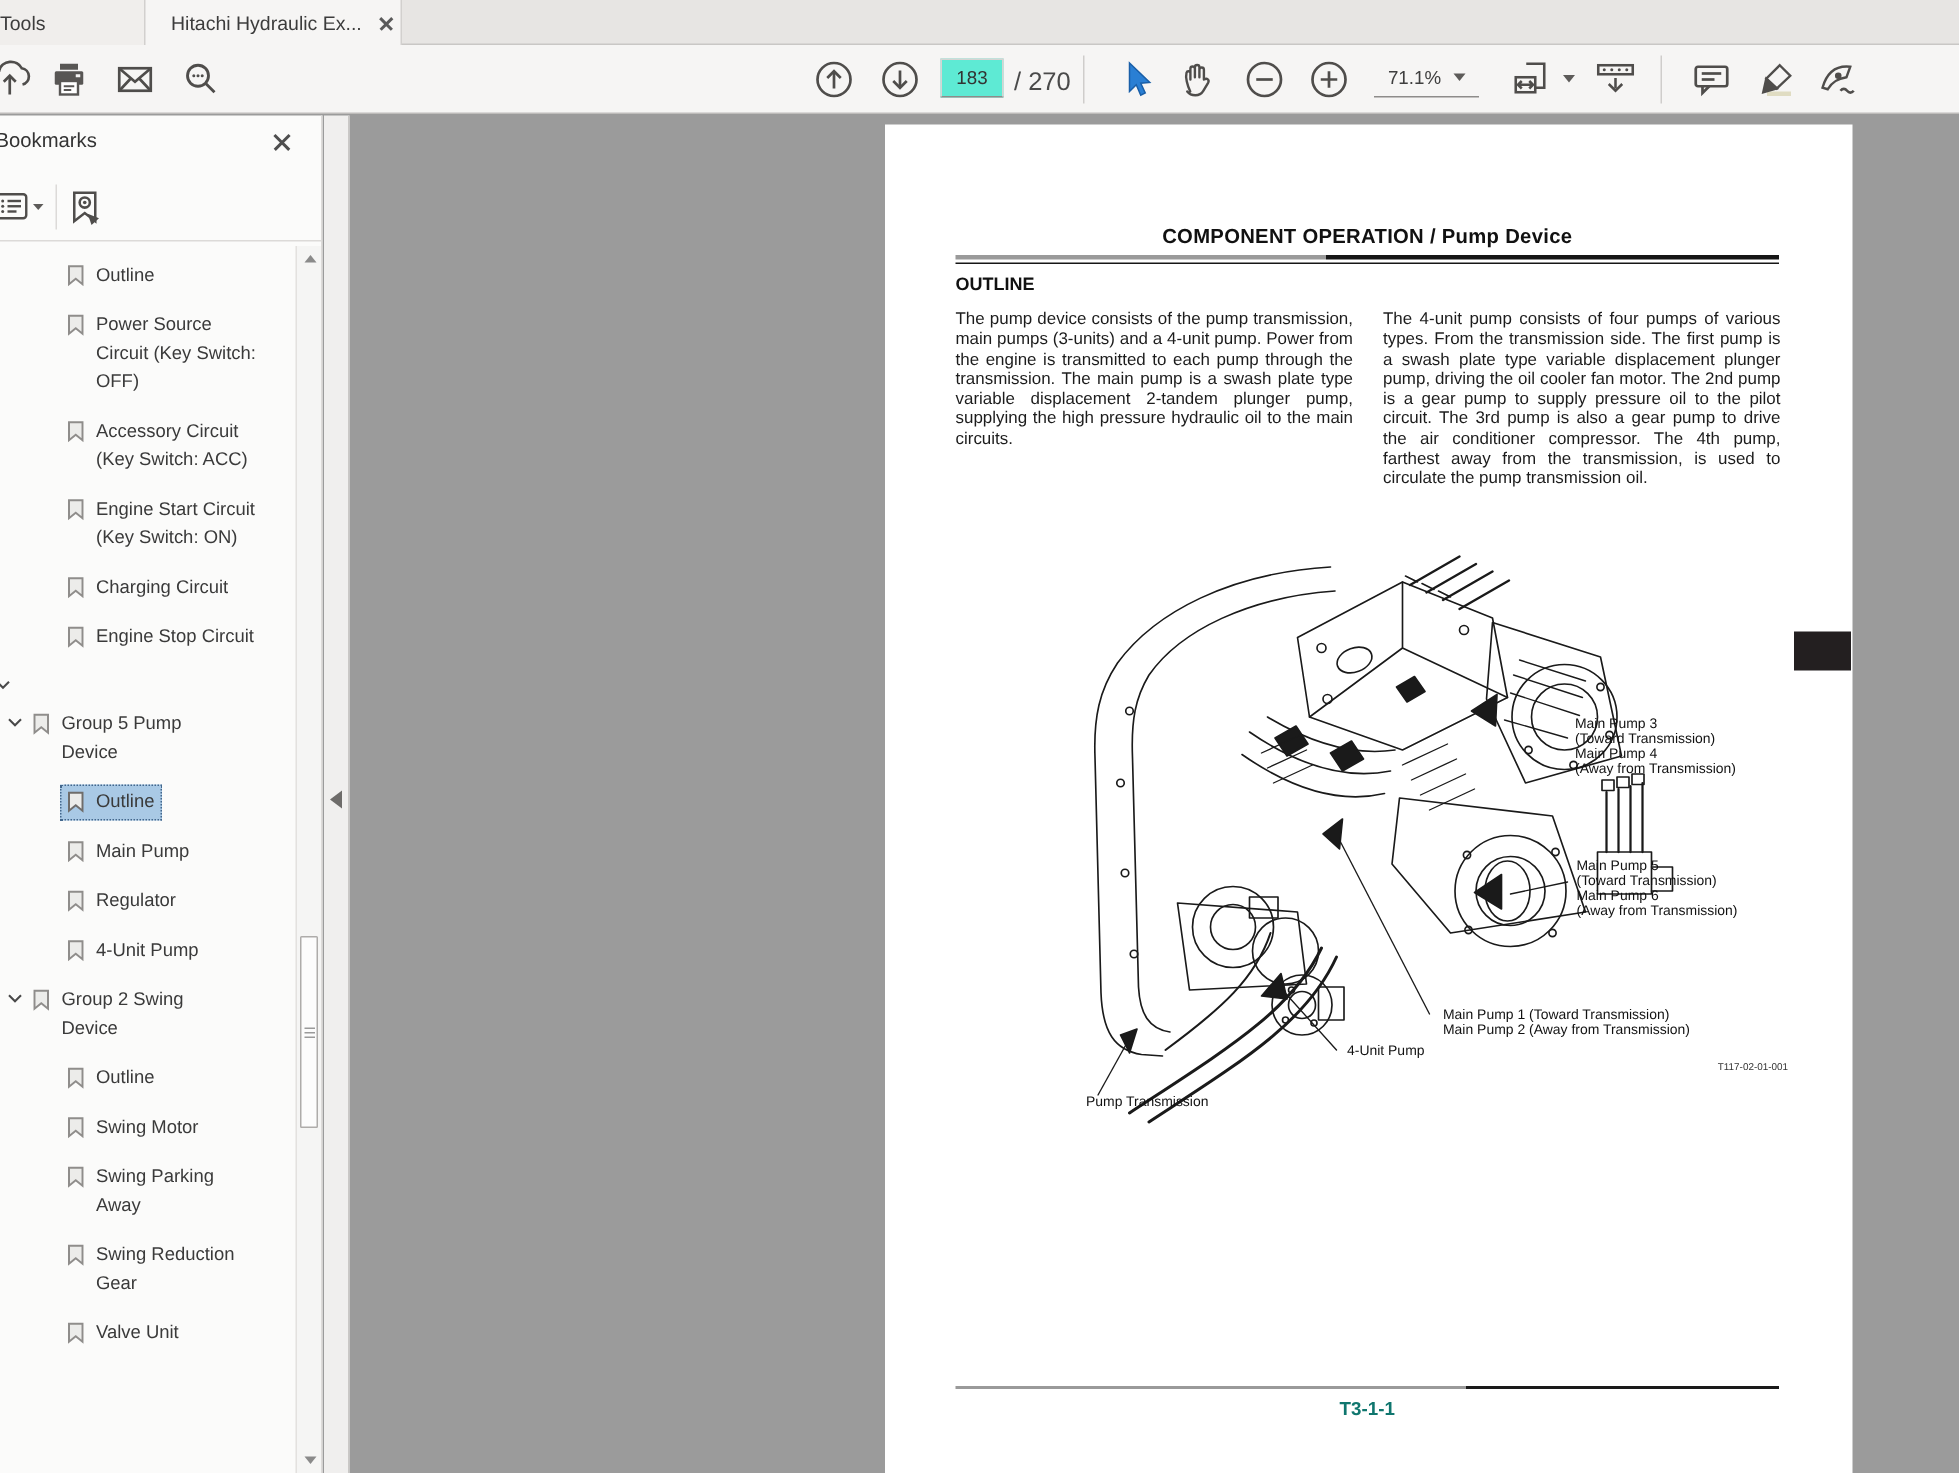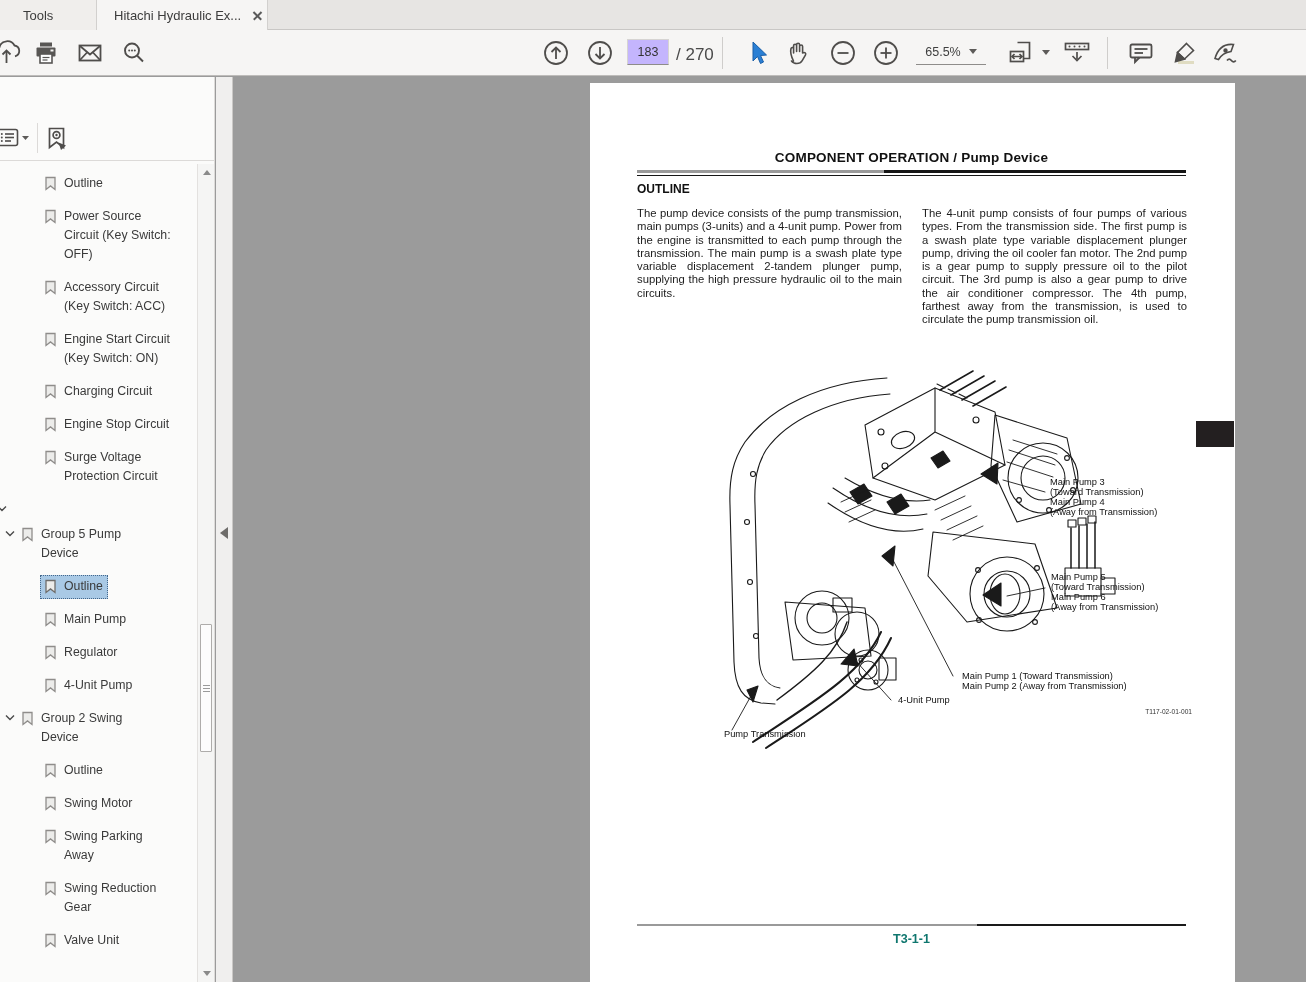--- a/index.html
+++ b/index.html
@@ -5,31 +5,31 @@
   * { box-sizing: border-box; }
   html,body { margin:0; padding:0; }
   body {
     width:1306px; height:982px; position:relative; overflow:hidden;
     font-family:"Liberation Sans", sans-serif;
     background:#9b9b9b;
   }
   
   .tabbar { position:absolute; top:0; left:0; right:0; height:30px; background:#e7e5e3; border-bottom:1px solid #c9c7c5; }
   .tab { position:absolute; top:0; height:30px; display:flex; align-items:center; font-size:13px; color:#3c3c3c; }
-  .tab-tools { left:0; width:108px; background:#f0eeec; border-right:1px solid #d2d0ce; padding-left:23px; }
+  .tab-tools { left:0; width:108px; background:#f0eeec; border-right:1px solid #d2d0ce; }
   .tab-doc { left:96px; width:172px; background:#f6f5f4; border-left:1px solid #d2d0ce; border-right:1px solid #d2d0ce; top:0; height:31px; padding-left:17px; }
   .tab-close { margin-left:10px; width:14px; height:14px; position:relative; cursor:pointer; }
   .tab-close:before,.tab-close:after { content:""; position:absolute; left:1px; top:6px; width:11px; height:1.6px; background:#5a5a5a; }
   .tab-close:before { transform:rotate(45deg); } .tab-close:after { transform:rotate(-45deg); }
   
   .toolbar { position:absolute; top:30px; left:0; right:0; height:46px; background:#f6f5f4; border-bottom:1px solid #bebcba; }
   .tbi { position:absolute; top:10px; width:26px; height:26px; }
   .tbi svg { display:block; }
   .tb-sep { position:absolute; top:7px; width:1px; height:32px; background:#cfcdcb; }
-  .page-input { position:absolute; left:627px; top:9px; width:42px; height:26px; border:1px solid #d6d4d2; border-bottom:1.6px solid #8e8c8a; background:#c4b5fd; text-align:center; font-size:12.5px; color:#333; font-family:"Liberation Sans",sans-serif; }
+  .page-input { position:absolute; left:627px; top:9px; width:42px; height:26px; border:1px solid #d6d4d2; border-bottom:1.6px solid #8e8c8a; background:#5eead4; text-align:center; font-size:12.5px; color:#333; font-family:"Liberation Sans",sans-serif; }
   .page-total { position:absolute; left:676px; top:15px; font-size:17px; color:#4a4a4a; }
   .zoom-ctrl { position:absolute; left:916px; top:9px; width:70px; height:26px; border-bottom:1.4px solid #8e8c8a; display:flex; align-items:center; justify-content:center; gap:8px; font-size:12.5px; color:#3f3f3f; }
   .caret { width:0; height:0; border-left:4px solid transparent; border-right:4px solid transparent; border-top:5px solid #5d5b59; }
   
   .workspace { position:absolute; top:77px; left:0; right:0; bottom:0; }
   .sidebar { position:absolute; left:0; top:0; width:215px; height:100%; background:#fbfbfa; border-right:1px solid #dddbd9; }
   .sb-header { position:absolute; top:0; left:0; right:0; height:36px; }
   .sb-title { position:absolute; left:-3px; top:9px; font-size:13.5px; color:#333; }
   .sb-close { position:absolute; left:180px; top:10px; width:16px; height:16px; cursor:pointer; }
   .sb-close:before,.sb-close:after { content:""; position:absolute; left:1px; top:7px; width:14px; height:1.7px; background:#4e4e4e; }
@@ -177,21 +177,21 @@
   <div class="tbi" style="left:873px">
     <svg width="26" height="26" viewBox="0 0 26 26">
         <g fill="none" stroke="#4f4d4b" stroke-width="1.8">
       <circle cx="13" cy="13" r="11"></circle>
           <line x1="7.5" y1="13" x2="18.5" y2="13"></line>
           <line x1="13" y1="7.5" x2="13" y2="18.5"></line>
         </g>
       </svg>
   </div>
   <div class="zoom-ctrl">
-    <span>65.5%</span>
+    <span>71.1%</span>
     <span class="caret"></span>
   </div>
 
   <div class="tbi" style="left:1008px">
     <svg width="30" height="26" viewBox="0 0 30 26">
         <g fill="none" stroke="#4f4d4b" stroke-width="1.7">
       <path d="M9.5,2.5 h12 v16 h-7"></path>
       <rect x="2.5" y="11.5" width="13" height="10" fill="#f6f5f4"></rect>
       <path d="M4.5,16.5 h9 M6.5,14 L4,16.5 L6.5,19 M11.5,14 L14,16.5 L11.5,19"></path>
         </g>
@@ -242,20 +242,24 @@
       <circle cx="13.5" cy="10.5" r="1.4" fill="#4f4d4b"></circle>
       <path d="M15,20.5 q2.2,-2.6 4.4,0 q2.2,2.6 4.4,0" stroke-width="1.8"></path>
         </g>
       </svg>
   </div>
 </div>
 
 <div class="workspace">
 
   <div class="sidebar">
+    <div class="sb-header">
+      <span class="sb-title">Bookmarks</span>
+      <span class="sb-close"></span>
+    </div>
     <div class="sb-tools">
       <div class="sb-tool" style="left:-4px">
         <svg width="34" height="24" viewBox="0 0 34 24">
             <g fill="none" stroke="#4f4d4b" stroke-width="1.6">
           <rect x="1.5" y="3.5" width="20" height="16" rx="2"></rect>
           <line x1="9" y1="8" x2="18" y2="8"></line>
               <line x1="9" y1="11.5" x2="18" y2="11.5"></line>
               <line x1="9" y1="15" x2="15" y2="15"></line>
             </g>
           <g fill="#4f4d4b">
@@ -332,29 +336,20 @@
 
       <div class="bm-row lvl3">
         <div class="bm-inner">
             <svg class="bm-ribbon" width="13" height="15" viewBox="0 0 13 15">
               <path d="M2,1.5 h9 v12 l-4.5,-3.6 l-4.5,3.6 z" fill="#ececea" stroke="#8f8d8b" stroke-width="1.3"></path>
             </svg>
         <span class="bm-label">Engine Stop Circuit</span>
           </div>
       </div>
 
-      <div class="bm-row lvl3">
-        <div class="bm-inner">
-            <svg class="bm-ribbon" width="13" height="15" viewBox="0 0 13 15">
-              <path d="M2,1.5 h9 v12 l-4.5,-3.6 l-4.5,3.6 z" fill="#ececea" stroke="#8f8d8b" stroke-width="1.3"></path>
-            </svg>
-        <span class="bm-label">Surge Voltage
-Protection Circuit</span>
-          </div>
-      </div>
 
       <div class="bm-row lvl1">
         <svg class="chev edge-chev" width="11" height="11" viewBox="0 0 11 11">
             <polyline points="1.5,3.5 5.5,7.5 9.5,3.5" fill="none" stroke="#4a4a4a" stroke-width="1.4"></polyline>
           </svg>
       </div>
 
       <div class="bm-row lvl2">
         <svg class="chev" width="11" height="11" viewBox="0 0 11 11">
             <polyline points="1.5,3.5 5.5,7.5 9.5,3.5" fill="none" stroke="#4a4a4a" stroke-width="1.4"></polyline>

